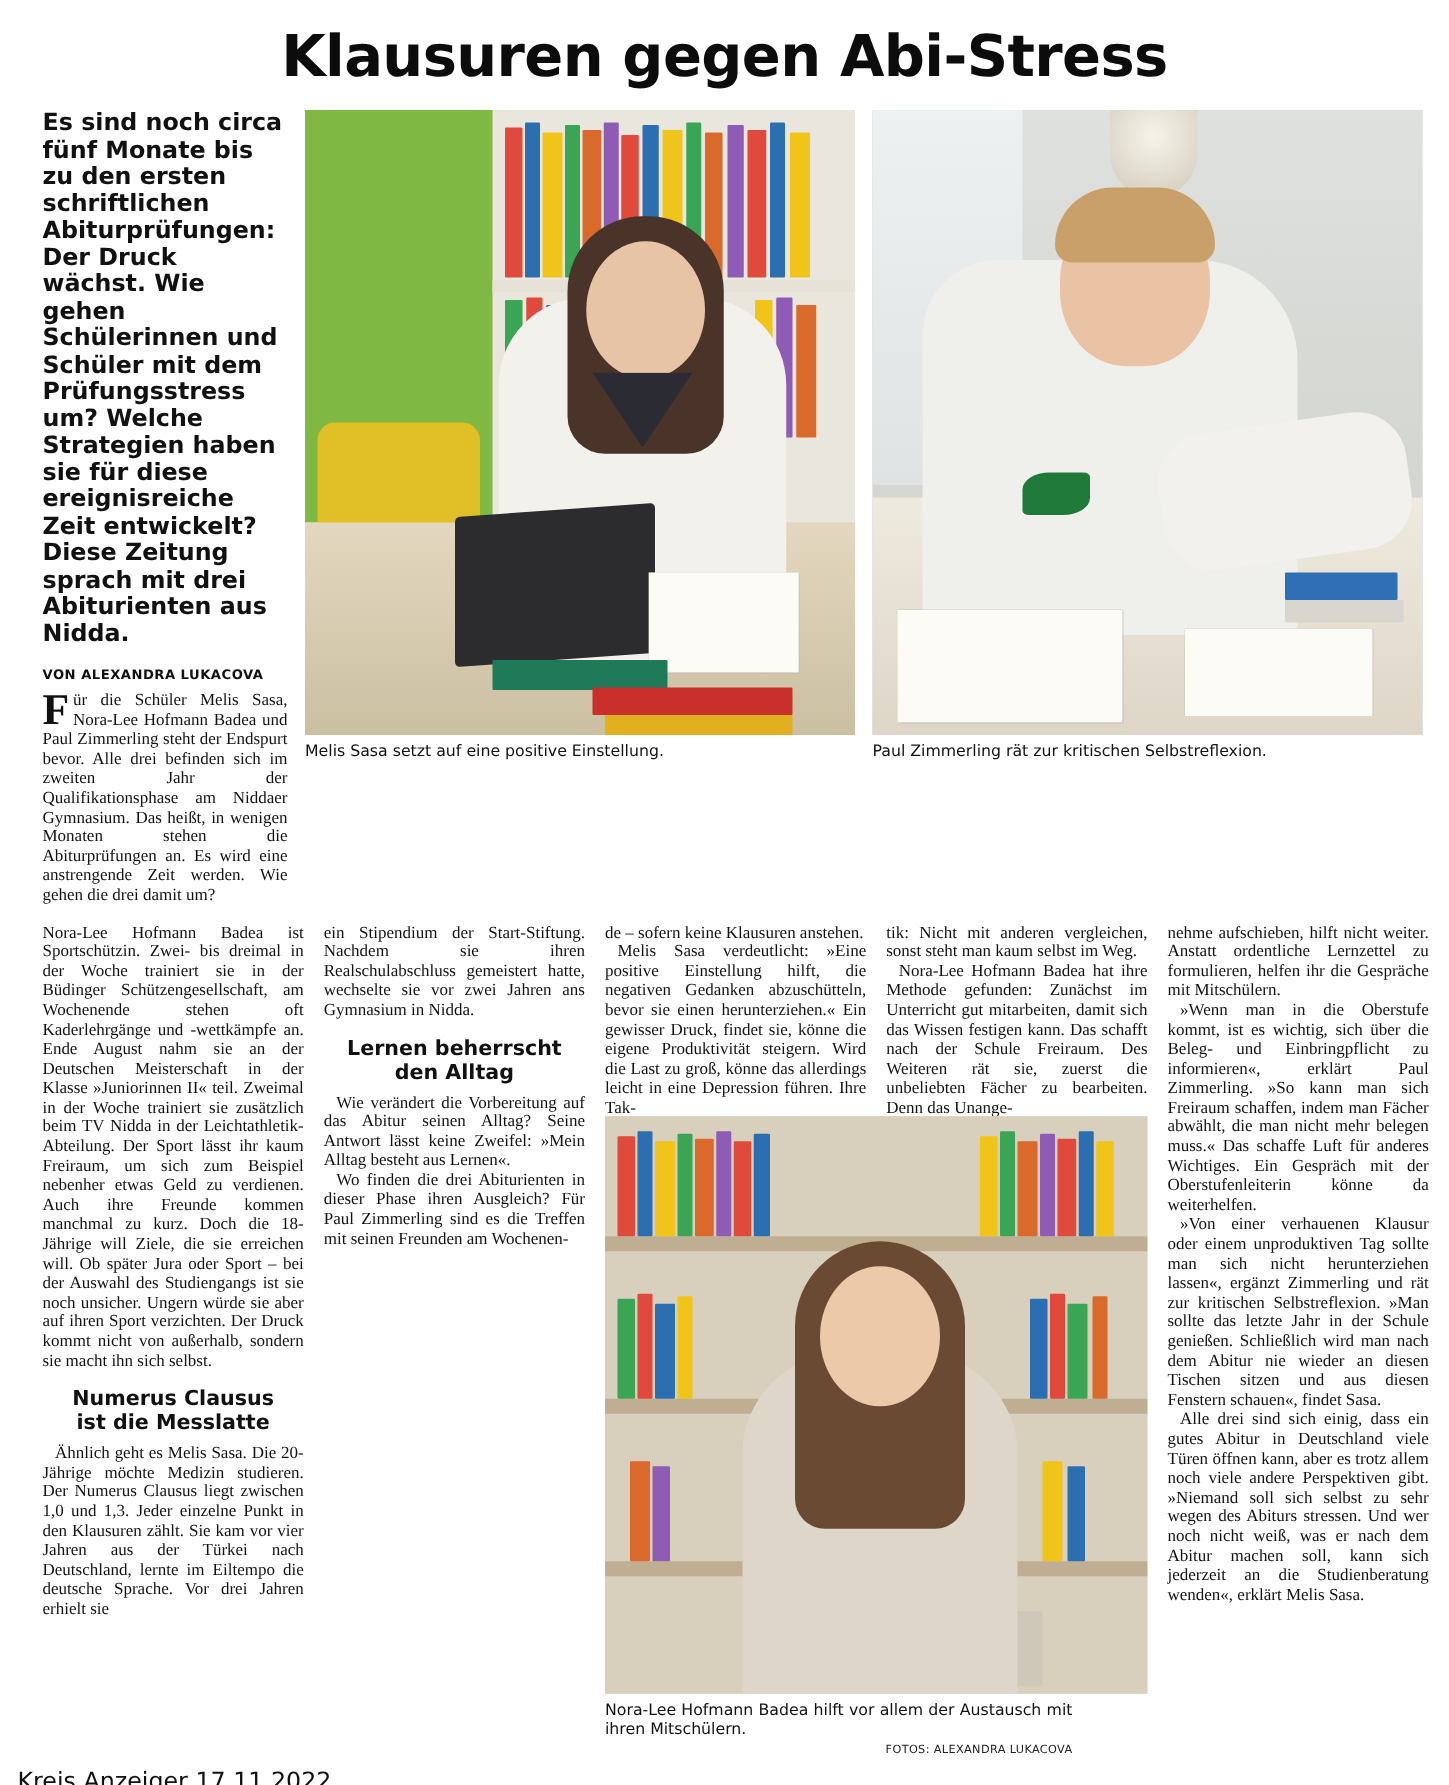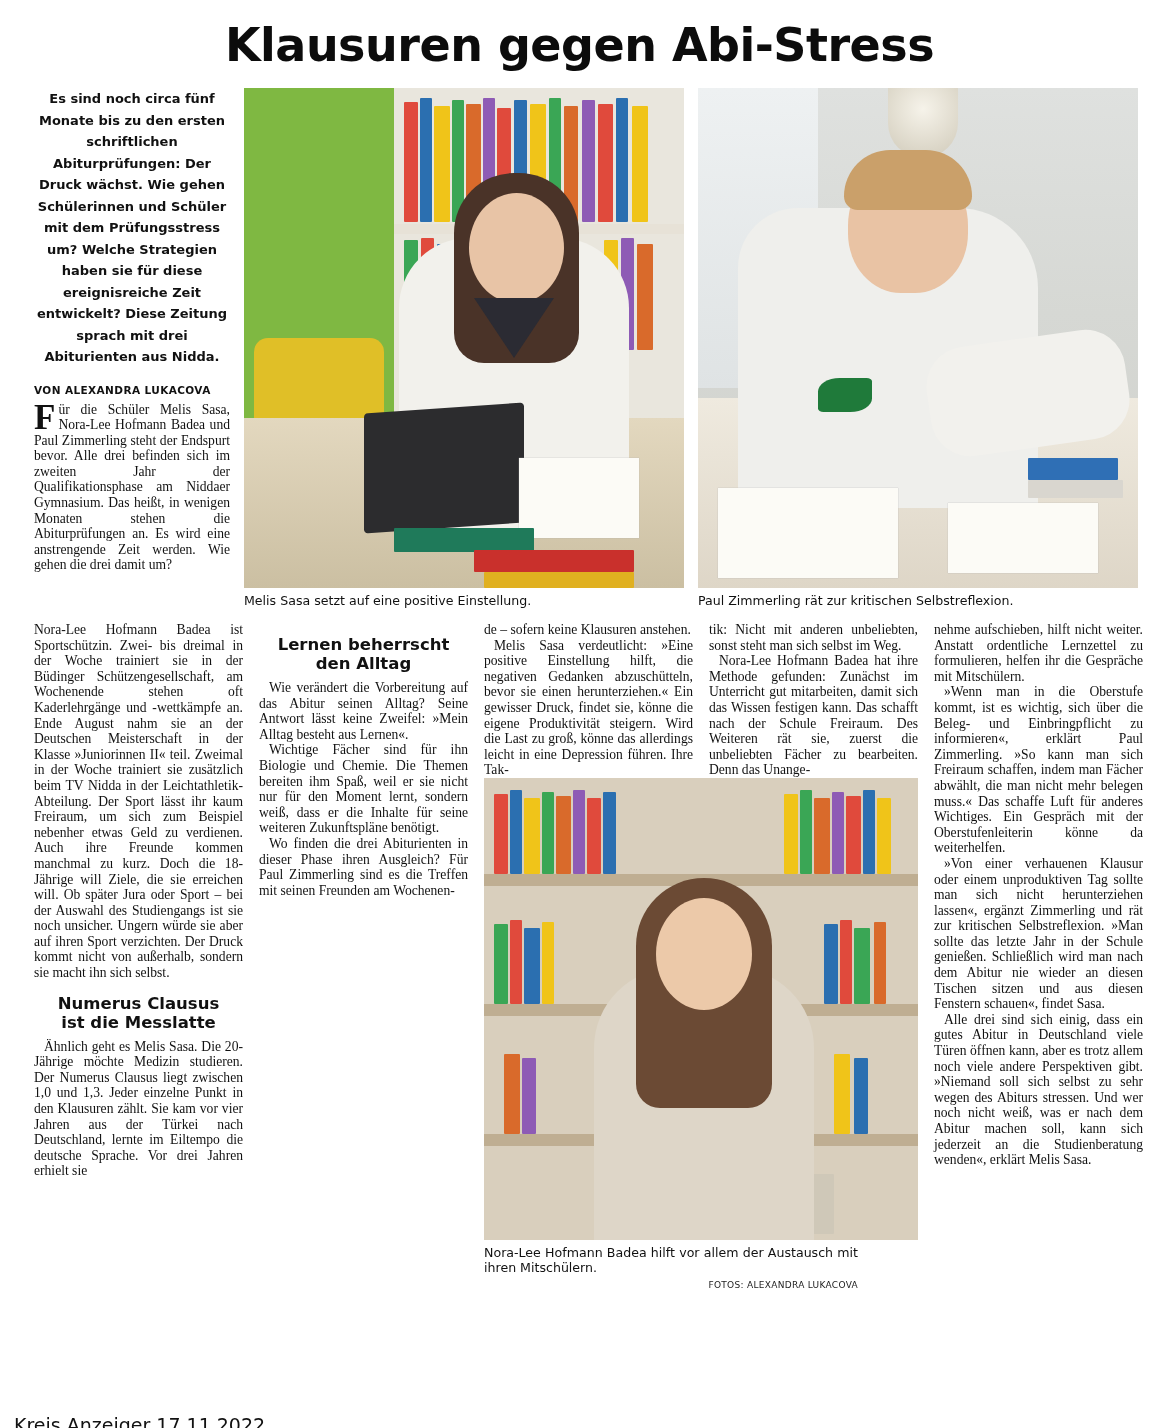--- a/index.html
+++ b/index.html
@@ -37,25 +37,25 @@
     display: flex;
     gap: 14px;
     align-items: flex-start;
   }
   .intro-col {
     width: 196px;
     flex: 0 0 196px;
   }
   .intro-text {
     font-family: "DejaVu Sans", sans-serif;
-    font-size: 13px;
+    font-size: 19px;
     line-height: 21.5px;
     font-weight: 600;
     color: #111;
-    text-align: center;
+    text-align: left;
   }
   .byline {
     font-family: "DejaVu Sans", sans-serif;
     font-size: 10.5px;
     font-weight: bold;
     letter-spacing: 0.4px;
     margin-top: 16px;
     margin-bottom: 6px;
     color: #111;
   }
@@ -263,23 +263,23 @@
 
   <div class="cols">
 
     <div class="col">
       <p class="first">Nora-Lee Hofmann Badea ist Sportschützin. Zwei- bis dreimal in der Woche trainiert sie in der Büdinger Schützengesellschaft, am Wochenende stehen oft Kaderlehrgänge und -wettkämpfe an. Ende August nahm sie an der Deutschen Meisterschaft in der Klasse »Juniorinnen II« teil. Zweimal in der Woche trainiert sie zusätzlich beim TV Nidda in der Leichtathletik-Abteilung. Der Sport lässt ihr kaum Freiraum, um sich zum Beispiel nebenher etwas Geld zu verdienen. Auch ihre Freunde kommen manchmal zu kurz. Doch die 18-Jährige will Ziele, die sie erreichen will. Ob später Jura oder Sport – bei der Auswahl des Studiengangs ist sie noch unsicher. Ungern würde sie aber auf ihren Sport verzichten. Der Druck kommt nicht von außerhalb, sondern sie macht ihn sich selbst.</p>
       <div class="subhead">Numerus Clausus<br>ist die Messlatte</div>
       <p>Ähnlich geht es Melis Sasa. Die 20-Jährige möchte Medizin studieren. Der Numerus Clausus liegt zwischen 1,0 und 1,3. Jeder einzelne Punkt in den Klausuren zählt. Sie kam vor vier Jahren aus der Türkei nach Deutschland, lernte im Eiltempo die deutsche Sprache. Vor drei Jahren erhielt sie</p>
     </div>
 
     <div class="col">
+      <p class="first">ein Stipendium der Start-Stiftung. Nachdem sie ihren Realschulabschluss gemeistert hatte, wechselte sie vor zwei Jahren ans Gymnasium in Nidda.</p>
       <div class="subhead">Lernen beherrscht<br>den Alltag</div>
       <p>Wie verändert die Vorbereitung auf das Abitur seinen Alltag? Seine Antwort lässt keine Zweifel: »Mein Alltag besteht aus Lernen«.</p>
-      <p>Wichtige Fächer sind für ihn Biologie und Chemie. Die Themen bereiten ihm Spaß, weil er sie nicht nur für den Moment lernt, sondern weiß, dass er die Inhalte für seine weiteren Zukunftspläne benötigt.</p>
       <p>Wo finden die drei Abiturienten in dieser Phase ihren Ausgleich? Für Paul Zimmerling sind es die Treffen mit seinen Freunden am Wochenen-</p>
     </div>
 
     <div class="col">
       <p class="first">de – sofern keine Klausuren anstehen.</p>
       <p>Melis Sasa verdeutlicht: »Eine positive Einstellung hilft, die negativen Gedanken abzuschütteln, bevor sie einen herunterziehen.« Ein gewisser Druck, findet sie, könne die eigene Produktivität steigern. Wird die Last zu groß, könne das allerdings leicht in eine Depression führen. Ihre Tak-</p>
       <div class="wide-photo-wrap">
         <div class="wide-photo">
           <div class="ph-bg p3-case"></div>
           <div class="p3-shelf" style="top:96px;"></div>
@@ -316,21 +316,21 @@
           <div class="p3-person"></div>
           <div class="p3-hair"></div>
           <div class="p3-head"></div>
         </div>
         <div class="caption">Nora-Lee Hofmann Badea hilft vor allem der Austausch mit ihren Mitschülern.</div>
         <div class="credit">FOTOS: ALEXANDRA LUKACOVA</div>
       </div>
     </div>
 
     <div class="col">
-      <p class="first">tik: Nicht mit anderen unbeliebten, sonst steht man sich selbst im Weg.</p>
+      <p class="first">tik: Nicht mit anderen vergleichen, sonst steht man kaum selbst im Weg.</p>
       <p>Nora-Lee Hofmann Badea hat ihre Methode gefunden: Zunächst im Unterricht gut mitarbeiten, damit sich das Wissen festigen kann. Das schafft nach der Schule Freiraum. Des Weiteren rät sie, zuerst die unbeliebten Fächer zu bearbeiten. Denn das Unange-</p>
     </div>
 
     <div class="col">
       <p class="first">nehme aufschieben, hilft nicht weiter. Anstatt ordentliche Lernzettel zu formulieren, helfen ihr die Gespräche mit Mitschülern.</p>
       <p>»Wenn man in die Oberstufe kommt, ist es wichtig, sich über die Beleg- und Einbringpflicht zu informieren«, erklärt Paul Zimmerling. »So kann man sich Freiraum schaffen, indem man Fächer abwählt, die man nicht mehr belegen muss.« Das schaffe Luft für anderes Wichtiges. Ein Gespräch mit der Oberstufenleiterin könne da weiterhelfen.</p>
       <p>»Von einer verhauenen Klausur oder einem unproduktiven Tag sollte man sich nicht herunterziehen lassen«, ergänzt Zimmerling und rät zur kritischen Selbstreflexion. »Man sollte das letzte Jahr in der Schule genießen. Schließlich wird man nach dem Abitur nie wieder an diesen Tischen sitzen und aus diesen Fenstern schauen«, findet Sasa.</p>
       <p>Alle drei sind sich einig, dass ein gutes Abitur in Deutschland viele Türen öffnen kann, aber es trotz allem noch viele andere Perspektiven gibt. »Niemand soll sich selbst zu sehr wegen des Abiturs stressen. Und wer noch nicht weiß, was er nach dem Abitur machen soll, kann sich jederzeit an die Studienberatung wenden«, erklärt Melis Sasa.</p>
     </div>
 

